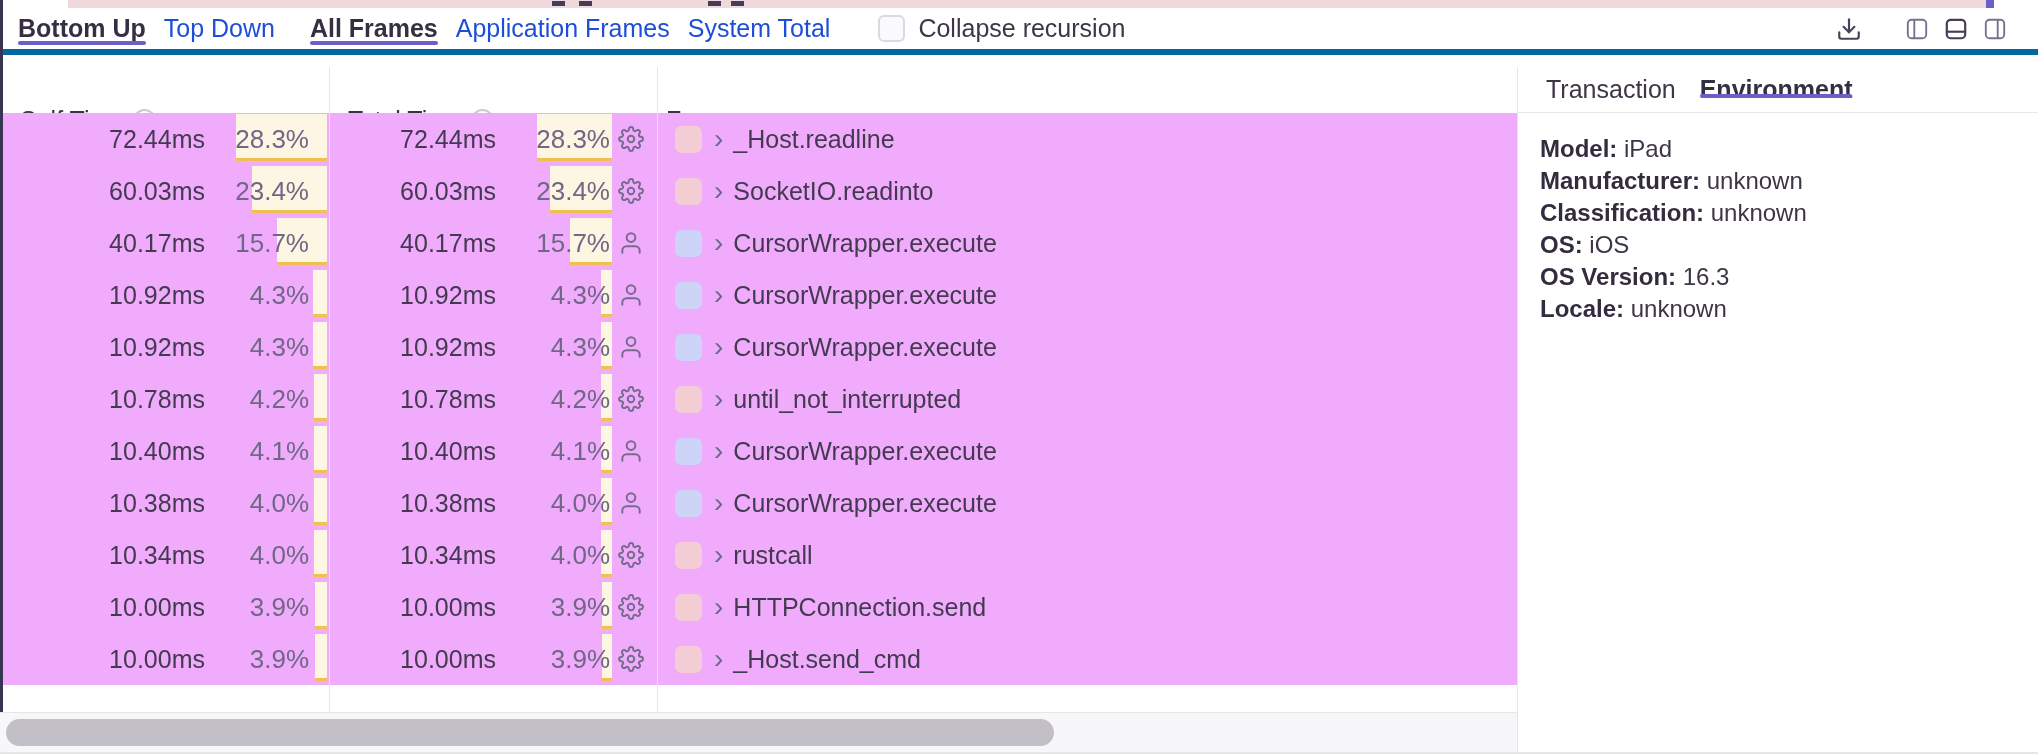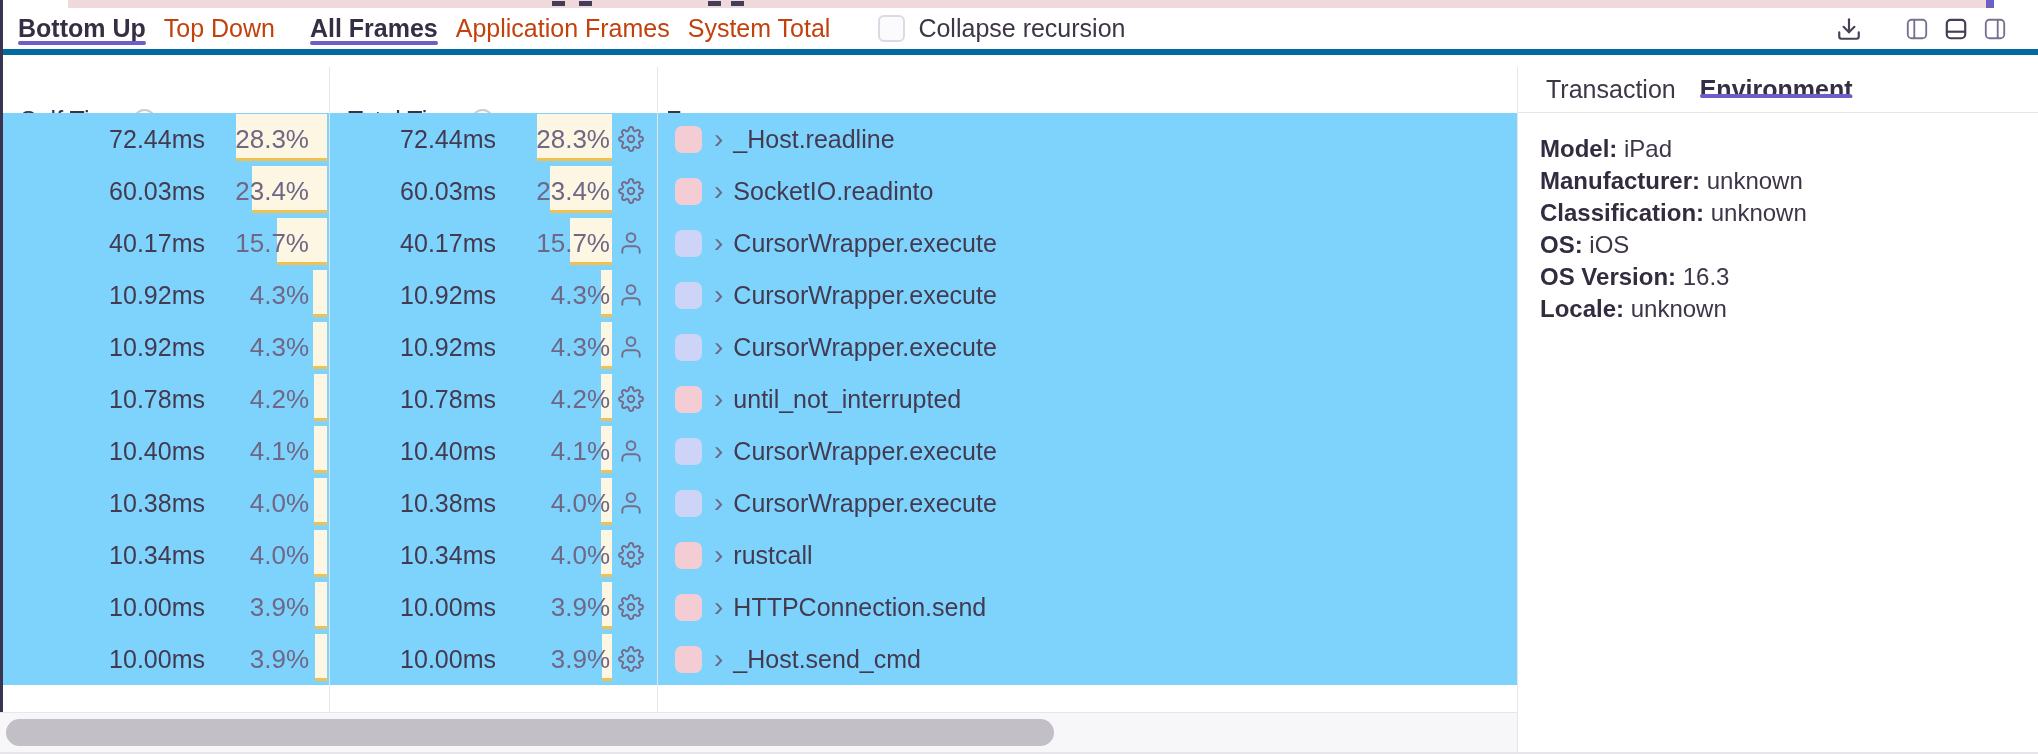--- a/index.html
+++ b/index.html
@@ -14,21 +14,21 @@
   .top-strip .mark{position:absolute;top:1px;height:5px;width:13px;background:#453c57;}
   .top-strip .nub{position:absolute;left:1986px;top:0;width:8px;height:8px;background:#6c5fc7;}
   
   .left-edge{position:absolute;left:0;top:0;width:3px;height:712px;background:#3b3450;z-index:30;}
   
   .toolbar{position:absolute;left:0;top:8px;width:2038px;height:47px;box-sizing:border-box;
     border-bottom:6px solid #0369a1;display:flex;align-items:stretch;background:#fff;}
   .tabgroup{display:flex;align-items:stretch;}
   .tabgroup.first{margin-left:18px;}
   .tabgroup.second{margin-left:17px;}
-  .tab{position:relative;display:flex;align-items:center;font-size:25px;color:#c2410c;
+  .tab{position:relative;display:flex;align-items:center;font-size:25px;color:#1d4ed8;
     margin-right:18px;cursor:default;white-space:nowrap;}
   .tab.active{font-weight:700;color:#362f44;}
   .tab.active::after{content:"";position:absolute;left:0;right:0;bottom:4px;height:4px;
     background:#6c5fc7;border-radius:2px;}
   .collapse-group{display:flex;align-items:center;margin-left:30px;}
   .checkbox{width:23px;height:23px;border:2px solid #ded7e4;border-radius:6px;background:#fbfafc;}
   .collapse-label{margin-left:13px;font-size:25px;color:#3e3547;white-space:nowrap;}
   .toolbar-actions{margin-left:auto;display:flex;align-items:center;padding-right:30px;}
   .icon-btn{width:26px;height:26px;display:flex;align-items:center;justify-content:center;}
   .icon-btn + .icon-btn{margin-left:13px;}
@@ -40,21 +40,21 @@
   .th{display:flex;align-items:center;box-sizing:border-box;}
   .th-self{width:330px;padding-left:20px;}
   .th-total{width:328px;padding-left:18px;padding-right:18px;}
   .th-frame{flex:1;padding-left:8px;}
   .help-icon{width:19px;height:19px;margin-left:9px;border:2px solid #cfc9d6;border-radius:50%;
     color:#b3acbf;font-size:14px;font-weight:700;display:flex;align-items:center;justify-content:center;flex:none;}
   .sort-arrow{margin-left:auto;font-size:25px;color:#3e3547;}
   
   .v-div{position:absolute;top:67px;height:645px;width:1px;background:#e7e4ea;z-index:5;}
   
-  .rows{position:absolute;left:0;top:113px;width:1517px;background:#7dd3fc;}
+  .rows{position:absolute;left:0;top:113px;width:1517px;background:#f0abfc;}
   .row{position:relative;height:52px;display:flex;}
   .cell{position:relative;display:flex;align-items:center;box-sizing:border-box;}
   .cell-self{width:330px;justify-content:flex-end;padding-right:21px;}
   .cell-total{width:328px;justify-content:flex-end;padding-right:14px;}
   .cell-frame{flex:1;padding-left:17px;}
   .bar{position:absolute;top:1px;bottom:4px;background:#fcf6e3;border-bottom:3px solid #f2c04e;z-index:0;}
   .cell-self .bar{right:3px;}
   .cell-total .bar{right:46px;}
   .time{position:relative;z-index:1;font-size:25px;color:#433a50;margin-right:30px;}
   .cell-total .time{margin-right:40px;}

